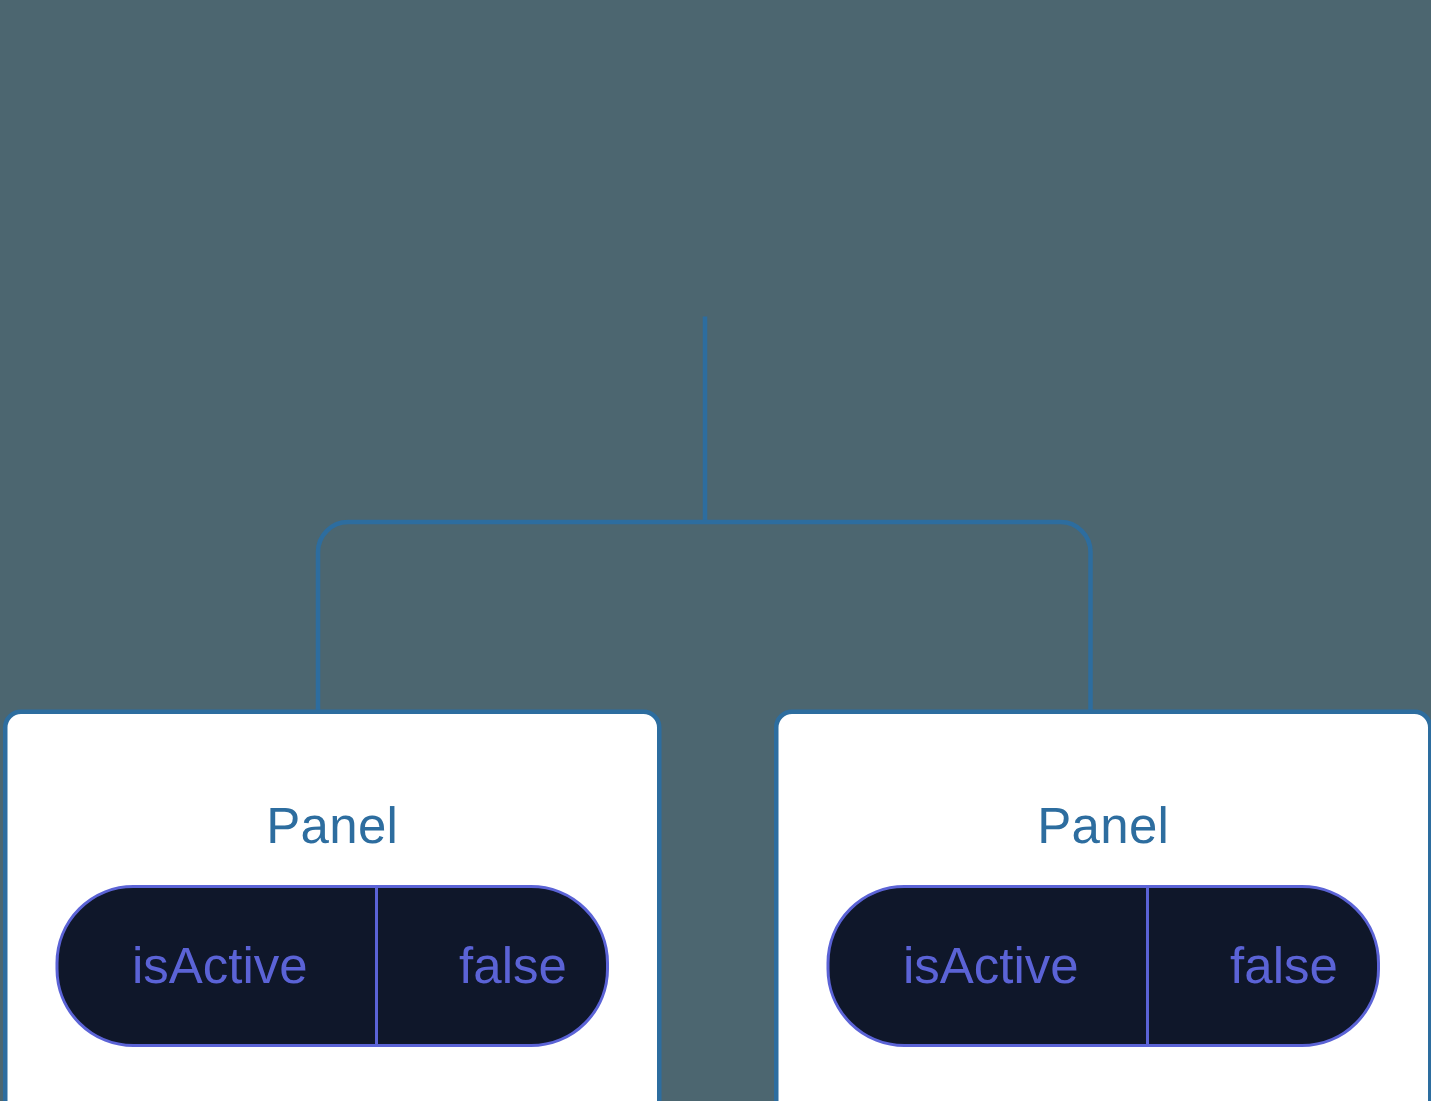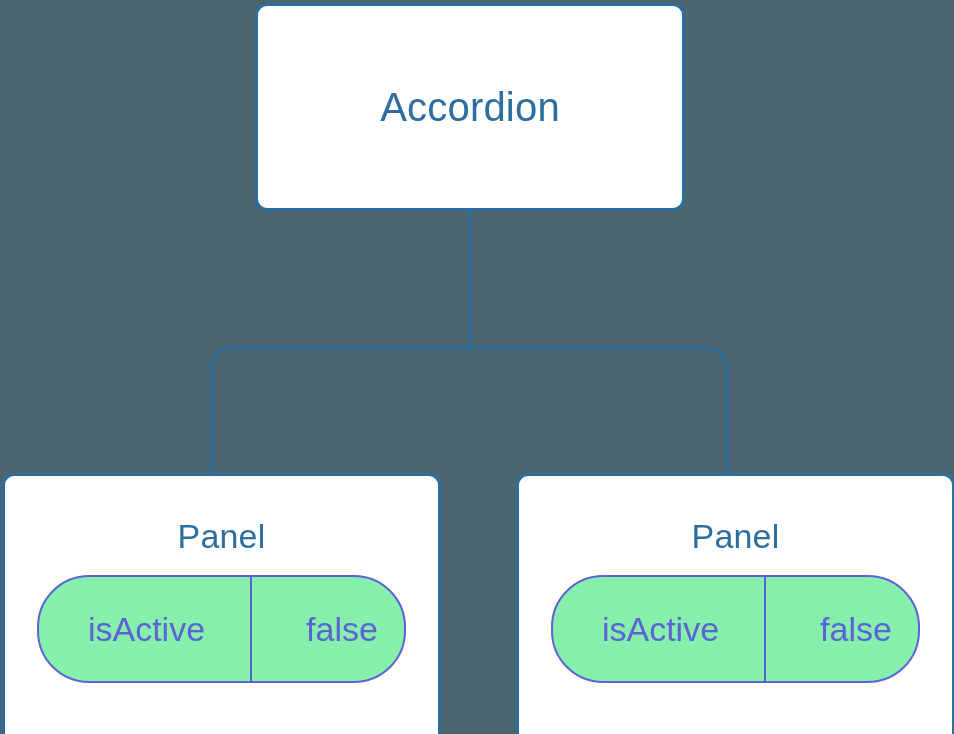--- a/index.html
+++ b/index.html
@@ -64,33 +64,33 @@
     letter-spacing: 0.2px;
     line-height: 1;
     white-space: nowrap;
   }
 
   .node-root .node-title {
     font-size: 40px;
   }
 
   .node-child .node-title {
-    margin-top: 43px;
+    margin-top: 58px;
     font-size: 34px;
   }
 
   
   .pill {
     display: flex;
     align-items: stretch;
     margin-top: 22px;
     height: 104px;
     border: 2px solid #5b63d6;
     border-radius: 52px;
-    background: #86efac;
+    background: #0f172a;
     overflow: hidden;
   }
 
   .pill-key,
   .pill-val {
     display: flex;
     align-items: center;
     justify-content: center;
     color: #5b63d6;
     font-size: 34px;
@@ -114,23 +114,20 @@
 <body>
 
 <div id="canvas">
 
   <svg id="edges" viewBox="0 0 954 734" width="954" height="734" xmlns="http://www.w3.org/2000/svg">
     <path fill="none" stroke="#2d6d9f" stroke-width="3" d="M470,211 L470,348"></path>
     <path fill="none" stroke="#2d6d9f" stroke-width="3" d="M470,348 L232,348 A20,20 0 0,0 212,368 L212,476"></path>
     <path fill="none" stroke="#2d6d9f" stroke-width="3" d="M470,348 L707,348 A20,20 0 0,1 727,368 L727,476"></path>
   </svg>
 
-  <div class="node node-root">
-    <span class="node-title">Accordion</span>
-  </div>
 
   <div class="node node-child node-child-left">
     <span class="node-title">Panel</span>
     <div class="pill">
       <span class="pill-key">isActive</span>
       <span class="pill-val">false</span>
     </div>
   </div>
 
   <div class="node node-child node-child-right">

